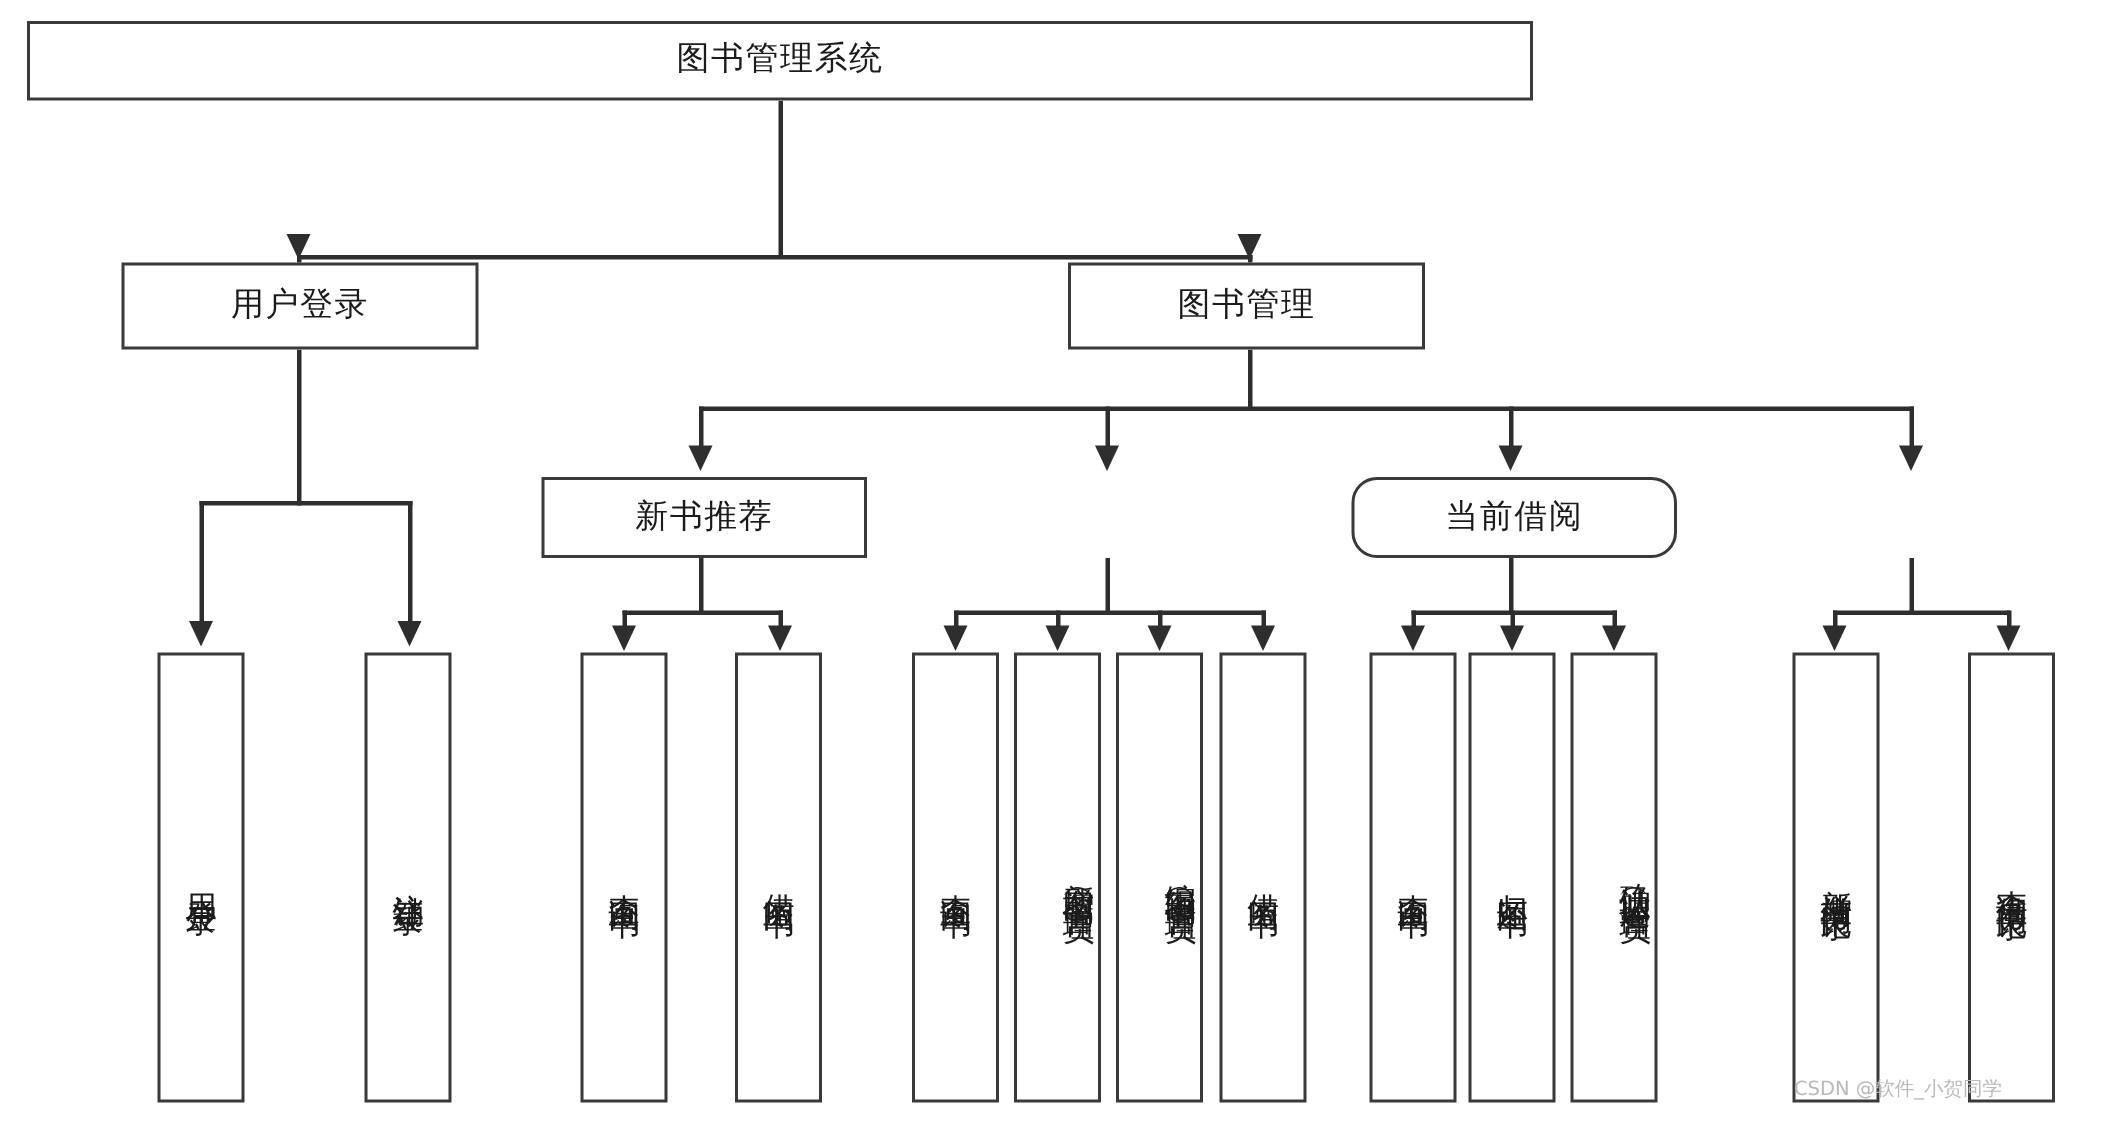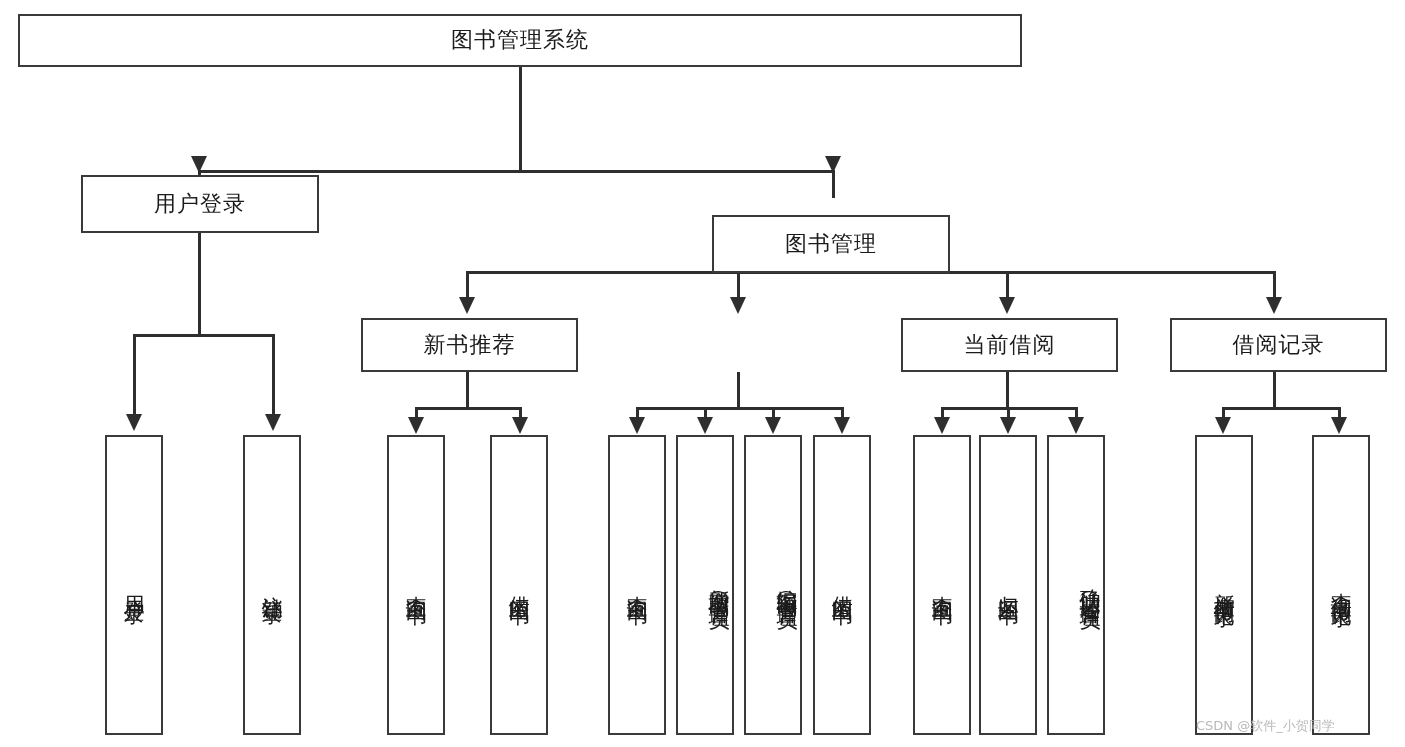--- a/index.html
+++ b/index.html
@@ -135,32 +135,29 @@
   <div class="line vline" style="left:1338px; top:407px; width:3px; height:14px;"></div>
   <div class="arrow" style="left:1331px; top:417px;"></div>
 
   <div class="node horiz" style="left:18px; top:14px; width:1004px; height:53px;">
     <span>图书管理系统</span>
   </div>
 
   <div class="node horiz" style="left:81px; top:175px; width:238px; height:58px;">
     <span>用户登录</span>
   </div>
-  <div class="node horiz" style="left:712px; top:175px; width:238px; height:58px;margin-top:40px;">
+  <div class="node horiz" style="left:712px; top:175px; width:238px; height:58px;">
     <span>图书管理</span>
   </div>
 
   <div class="node horiz" style="left:361px; top:318px; width:217px; height:54px;">
     <span>新书推荐</span>
   </div>
-  <div class="node horiz" style="left:901px; top:318px; width:217px; height:54px;">
+  <div class="node horiz" style="left:901px; top:318px; width:217px; height:54px;border-radius:17px;">
     <span>当前借阅</span>
-  </div>
-  <div class="node horiz" style="left:1170px; top:318px; width:217px; height:54px;">
-    <span>借阅记录</span>
   </div>
 
   <div class="node vert" style="left:105px; top:435px; width:58px; height:300px;">
     <span class="lbl">用户登录</span>
   </div>
   <div class="node vert" style="left:243px; top:435px; width:58px; height:300px;">
     <span class="lbl">注销登录</span>
   </div>
 
   <div class="node vert" style="left:387px; top:435px; width:58px; height:300px;">

